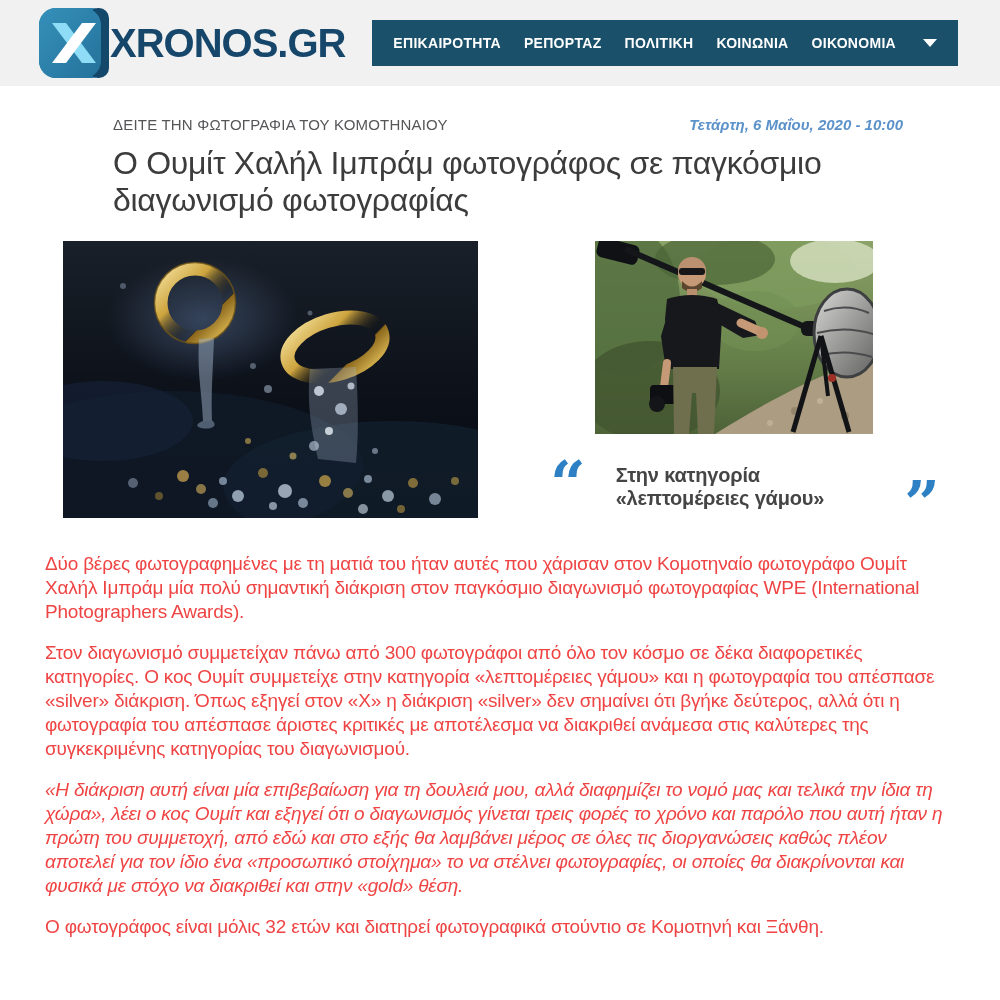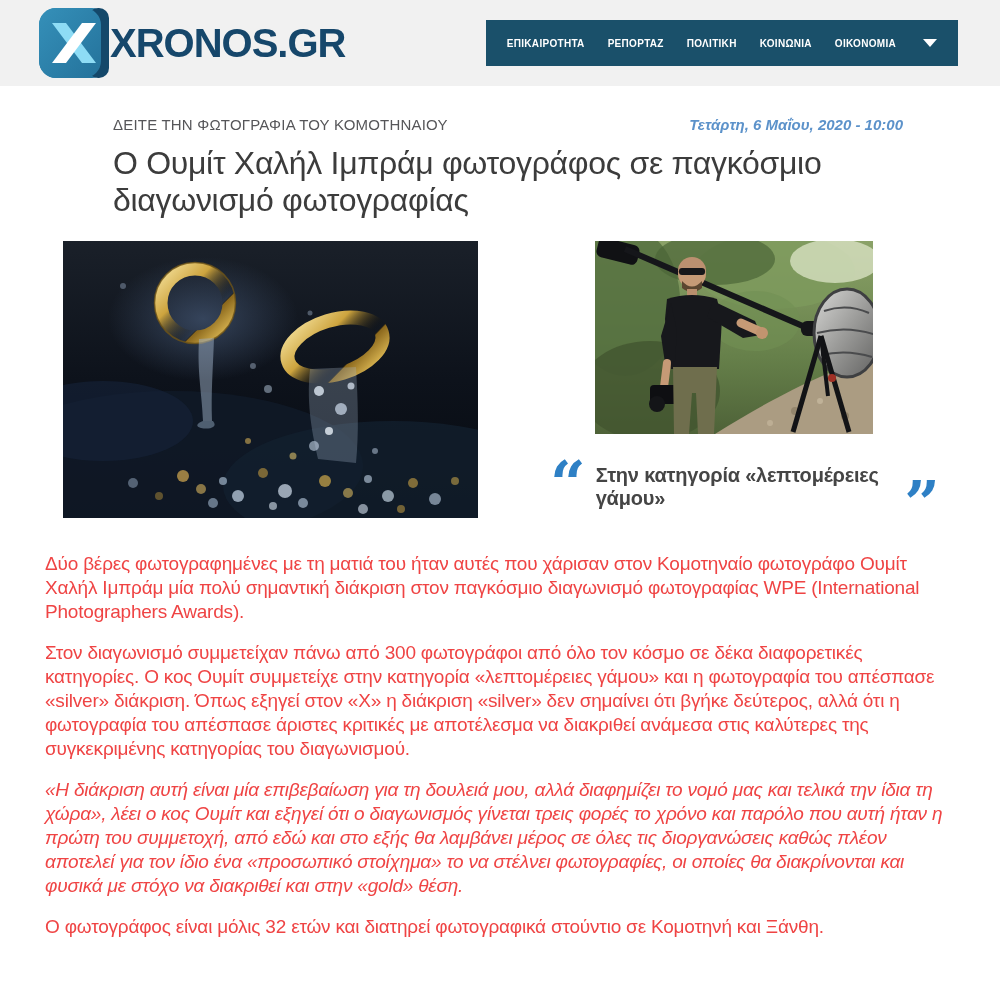--- a/index.html
+++ b/index.html
@@ -14,21 +14,21 @@
   .logo-icon{width:72px;height:72px;display:block;}
   .logo-text{
     font-size:40px;font-weight:700;color:#16476b;letter-spacing:-1px;
     font-family:"Liberation Sans",sans-serif;
   }
   .nav{
     background:#1a506a;height:46px;display:flex;align-items:center;
     gap:23px;padding:0 21px;box-sizing:border-box;
   }
   .nav-item{
-    color:#ffffff;font-size:10px;font-weight:700;letter-spacing:.3px;
+    color:#ffffff;font-size:14px;font-weight:700;letter-spacing:.3px;
     cursor:pointer;white-space:nowrap;
   }
   .nav-caret{
     width:0;height:0;border-left:7px solid transparent;border-right:7px solid transparent;
     border-top:8px solid #ffffff;margin-left:4px;cursor:pointer;
   }
 
   
   .page{padding:0 42px 0 45px;box-sizing:border-box;}
 
@@ -50,21 +50,21 @@
 
   .quote{
     margin-top:30px;display:flex;justify-content:center;align-items:center;gap:10px;
   }
   .q-mark{
     font-size:62px;line-height:20px;font-weight:700;color:#2e80c5;
     font-family:"DejaVu Serif", serif;
   }
   .q-open{align-self:flex-start;transform:translateY(10px);}
   .q-close{align-self:flex-end;transform:translateY(4px);}
-  .q-text{font-size:20px;font-weight:700;color:#454545;letter-spacing:-.2px;}
+  .q-text{font-size:20px;font-weight:700;color:#454545;letter-spacing:-.2px;margin-left:20px;}
 
   
   .article-body{margin-top:34px;font-size:19px;line-height:24px;color:#ef4444;letter-spacing:-.2px;}
   .article-body p{margin:0 0 17px 0;}
   .article-body p.quote-para{font-style:italic;}
 </style>
 </head>
 <body>
 
 <div class="header">

